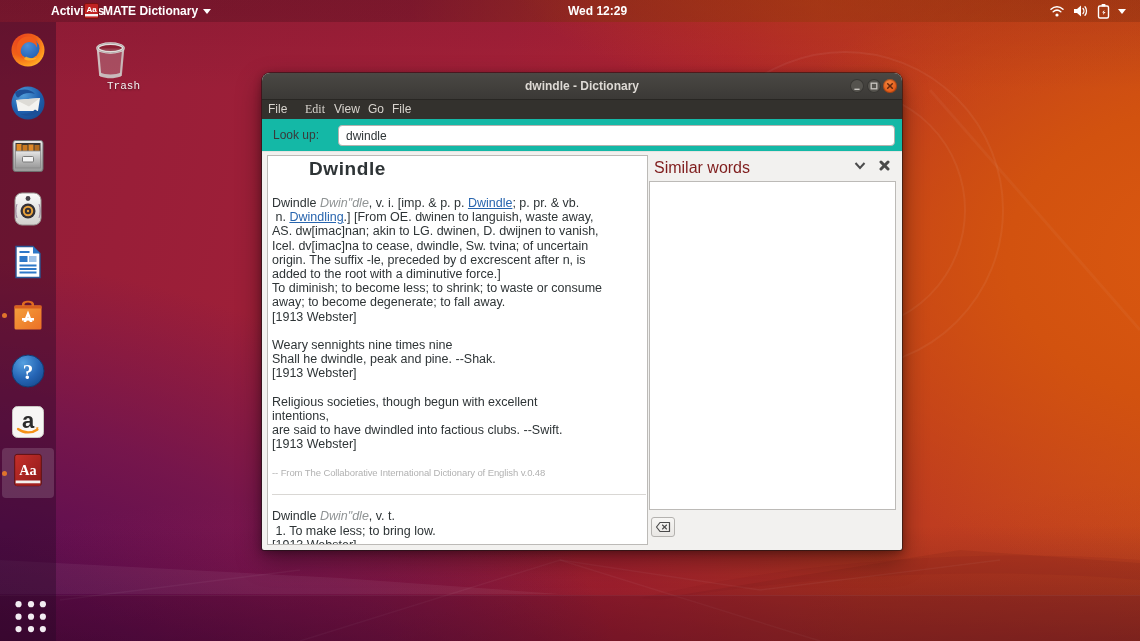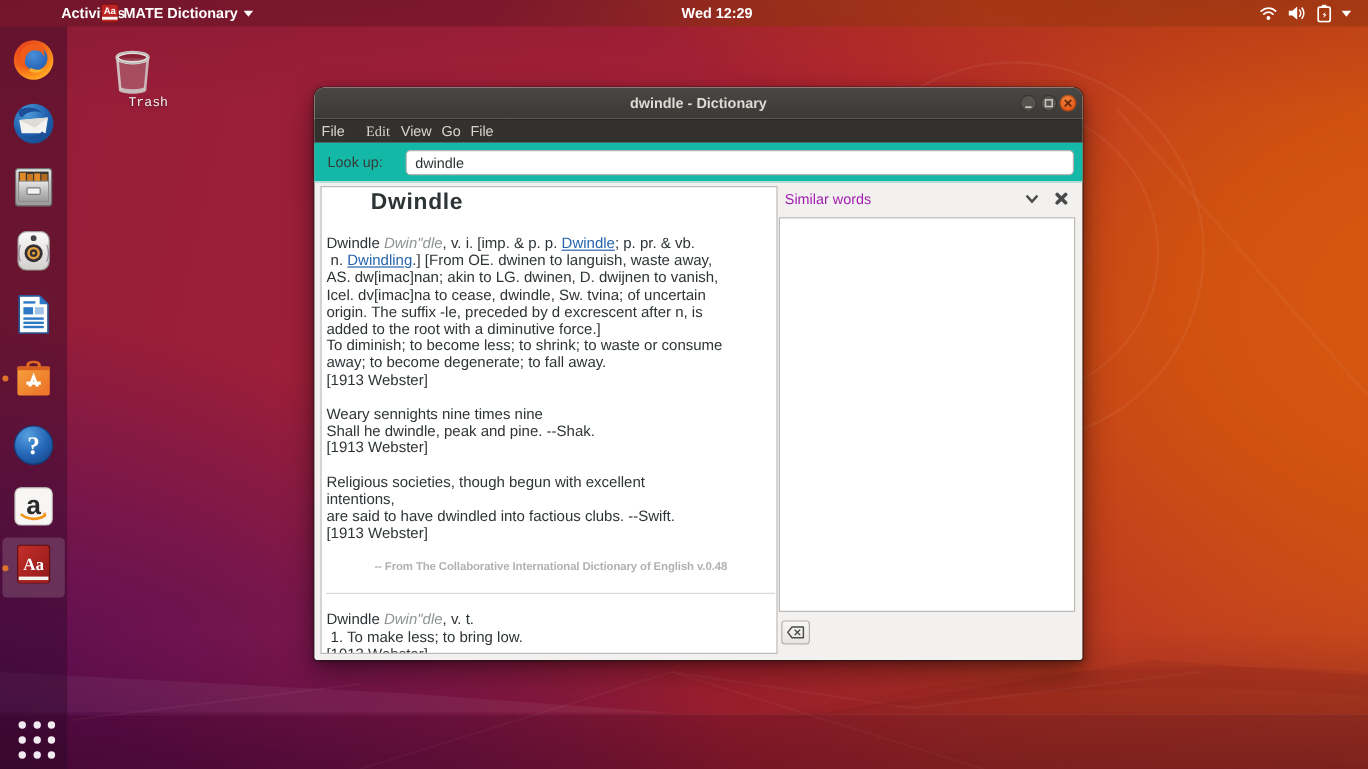--- a/index.html
+++ b/index.html
@@ -51,24 +51,24 @@
 .toolbar { position:absolute; left:0; top:46px; width:640px; height:33px; background:#14b8a6; border-bottom:1px solid #e6e4e1; }
 .lookup { position:absolute; left:11px; top:9px; font-size:12px; color:#3a3a3a; }
 .input { position:absolute; left:76px; top:6px; width:557px; height:21px; background:#ffffff;
   border:1px solid #b4b2af; border-radius:4px; font-size:12px; color:#2e3436; padding:3px 0 0 7px; }
 
 .defpane { position:absolute; left:5px; top:82px; width:381px; height:390px; background:#ffffff; border:1px solid #bcbab7; overflow:hidden; }
 .defhead { position:absolute; left:41px; top:2px; font-size:19px; font-weight:bold; letter-spacing:0.6px; color:#2e3436; }
 .deftext { position:absolute; left:4px; top:40px; width:374px; font-size:12.5px; line-height:14.2px; color:#2e3436; white-space:pre-wrap; }
 .deftext i { color:#909495; }
 .deftext a { color:#2865ae; text-decoration:underline; }
-.smallsrc { display:block; text-align:center; font-size:9.5px; letter-spacing:-0.1px; color:#b2b2b2;font-weight:bold; }
+.smallsrc { display:block; text-align:left; font-size:9.5px; letter-spacing:-0.1px; color:#b2b2b2; }
 .defhr { border:0; border-top:1px solid #d9d7d4; margin:0 0 14.2px 0; }
 
-.simhead { position:absolute; left:392px; top:86px; font-size:12px; color:#a21caf; }
+.simhead { position:absolute; left:392px; top:86px; font-size:16px; color:#7f1d1d; }
 .simbox { position:absolute; left:387px; top:108px; width:247px; height:329px; background:#ffffff; border:1px solid #bcbab7; }
 .clrbtn { position:absolute; left:389px; top:444px; width:24px; height:20px; border:1px solid #b4b2af; border-radius:3px; background:linear-gradient(#f7f6f4,#e9e7e4); }
 .pi { position:absolute; }
 </style>
 </head>
 <body>
 <svg class="swirls" width="1140" height="641">
   <g fill="none" stroke="rgba(255,255,255,0.055)" stroke-width="2">
     <circle cx="845" cy="210" r="120"></circle>
     <circle cx="845" cy="210" r="158"></circle>

